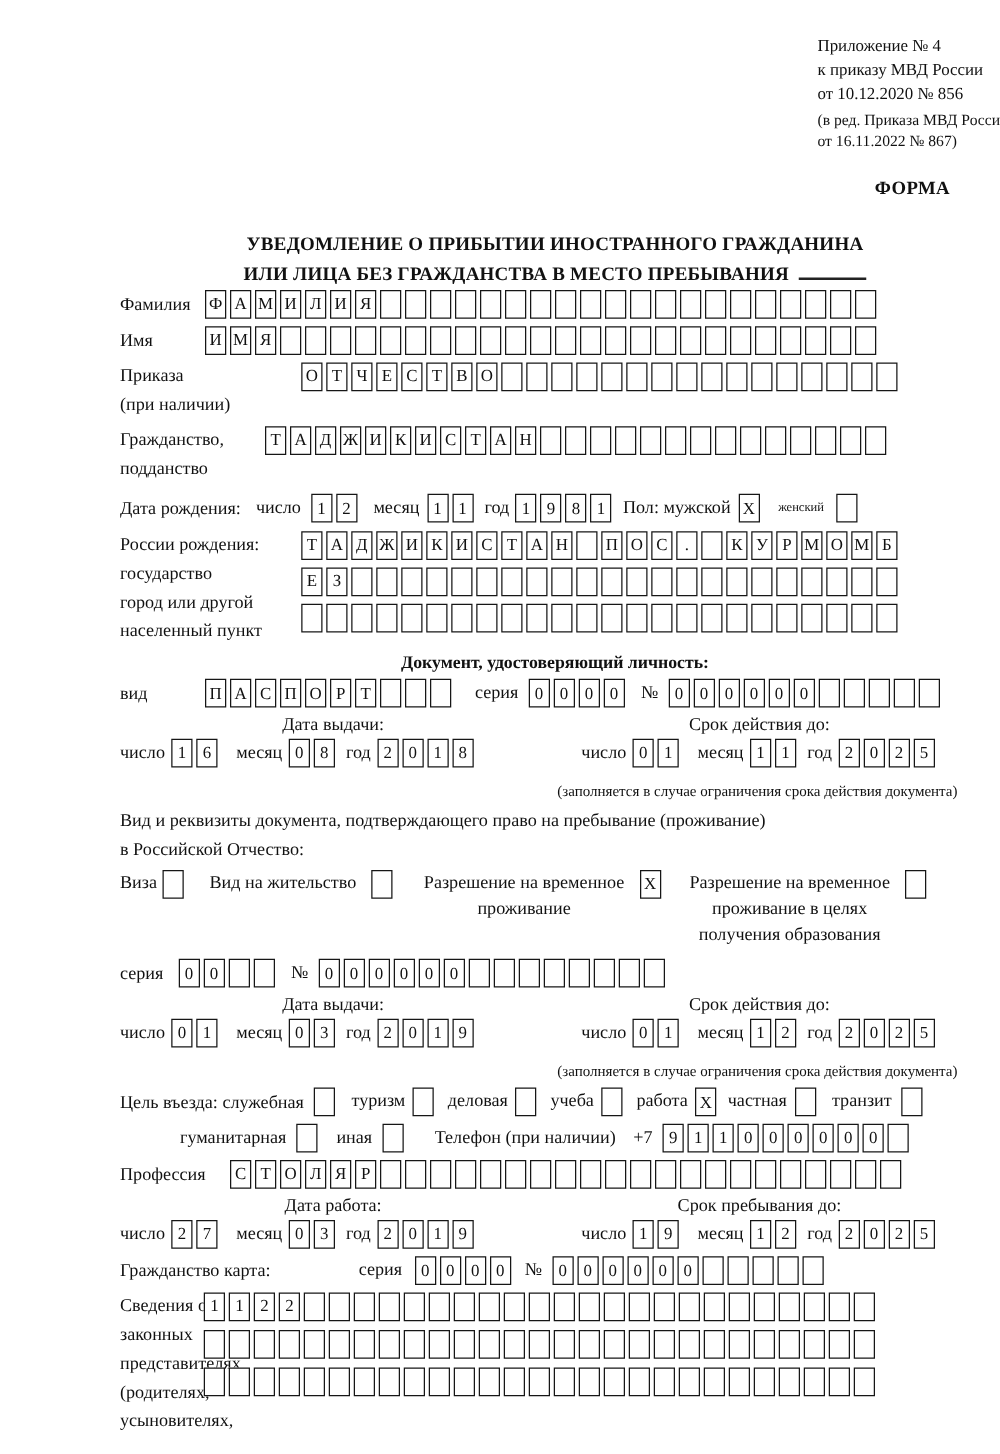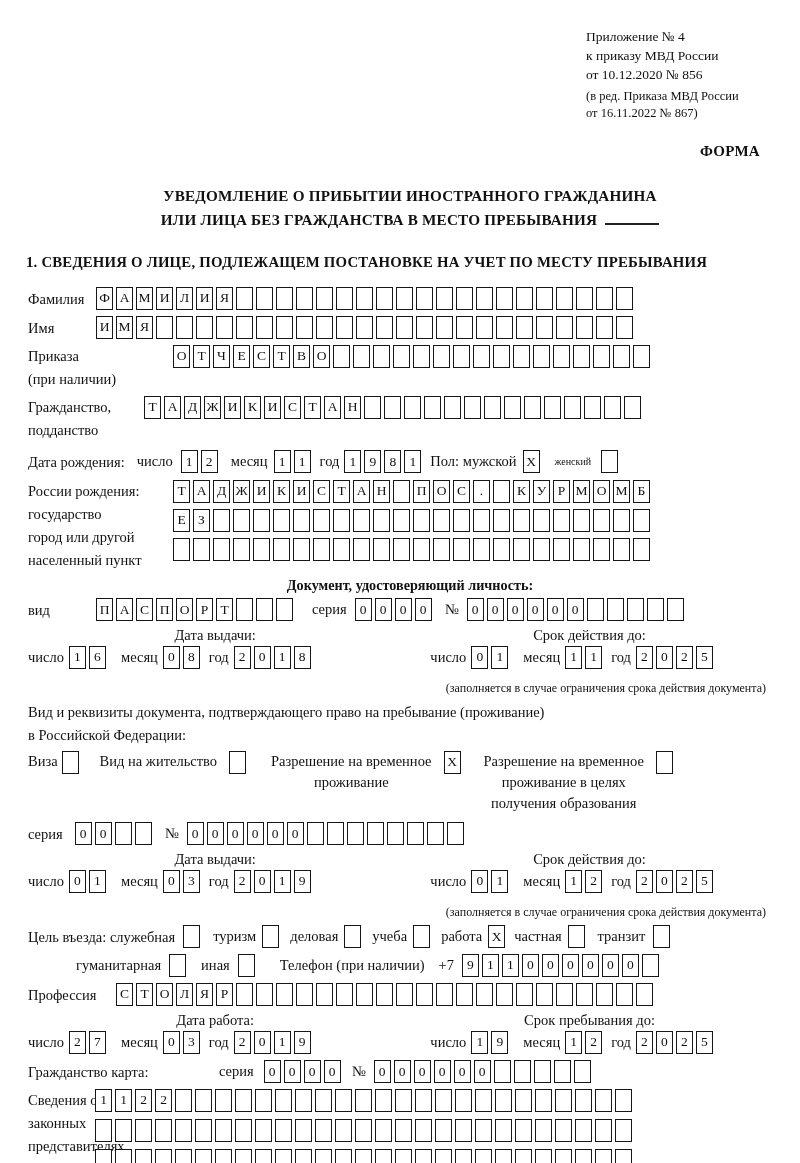--- a/index.html
+++ b/index.html
@@ -1,20 +1,20 @@
 <!DOCTYPE html>
 <html><head>
 <meta charset="utf-8">
 <style>
   * { box-sizing: border-box; margin: 0; padding: 0; }
   html,body { background:#ffffff; }
   .page {
     width: 800px; height: 1163px; margin: 0 auto; background:#fff; color:#111;
     font-family: "Liberation Serif", "DejaVu Serif", serif;
-    padding: 28px 8px 10px 28px; overflow: hidden; position: relative;
+    padding: 28px 8px 10px 96px; overflow: hidden; position: relative;
   }
   
   .hdr-block { margin-left: 558px; width: 200px; font-size: 13.5px; line-height: 1.4; }
   .hdr-block .small { font-size: 12.5px; margin-top: 3px; line-height: 1.35; }
   .forma { text-align: right; padding-right: 32px; font-weight: bold; font-size: 15px; margin-top: 22px; letter-spacing: .3px; }
   
   .title { text-align: center; font-weight: bold; font-size: 15.2px; margin-top: 24px; line-height: 1.55; letter-spacing: .2px; }
   .blank-line { display:inline-block; width: 54px; border-bottom: 2px solid #222; height: 12px; margin-left: 8px; }
   .sec1 { font-weight: bold; font-size: 14.8px; margin: 22px 0 16px -2px; letter-spacing: .2px; }
   
@@ -63,21 +63,20 @@
   </div>
   <div class="forma">ФОРМА</div>
 
   <div class="title">
     <div>УВЕДОМЛЕНИЕ О ПРИБЫТИИ ИНОСТРАННОГО ГРАЖДАНИНА</div>
     <div>
       <span>ИЛИ ЛИЦА БЕЗ ГРАЖДАНСТВА В МЕСТО ПРЕБЫВАНИЯ</span><span class="blank-line"></span>
     </div>
   </div>
 
-  <div class="sec1">1. СВЕДЕНИЯ О ЛИЦЕ, ПОДЛЕЖАЩЕМ ПОСТАНОВКЕ НА УЧЕТ ПО МЕСТУ ПРЕБЫВАНИЯ</div>
 
   <div class="row">
     <div class="lbl w68">Фамилия</div>
     <div class="cells">
         <span class="cell">Ф</span>
         <span class="cell">А</span>
         <span class="cell">М</span>
         <span class="cell">И</span>
         <span class="cell">Л</span>
         <span class="cell">И</span>
@@ -403,21 +402,21 @@
             <span class="cell">0</span>
             <span class="cell">2</span>
             <span class="cell">5</span>
           </div>
       </div>
     </div>
   </div>
   <div class="note">(заполняется в случае ограничения срока действия документа)</div>
 
   <div class="plain">Вид и реквизиты документа, подтверждающего право на пребывание (проживание)</div>
-  <div class="plain">в Российской Федерации:</div>
+  <div class="plain">в Российской Отчество:</div>
 
   <div class="opts">
     <div class="opt">
       <div class="opt-lines">Виза</div>
       <div class="cells" style="margin-left:4px;">
           <span class="cell"></span>
         </div>
     </div>
     <div class="opt" style="margin-left:18px;">
       <div class="opt-lines">Вид на жительство</div>

